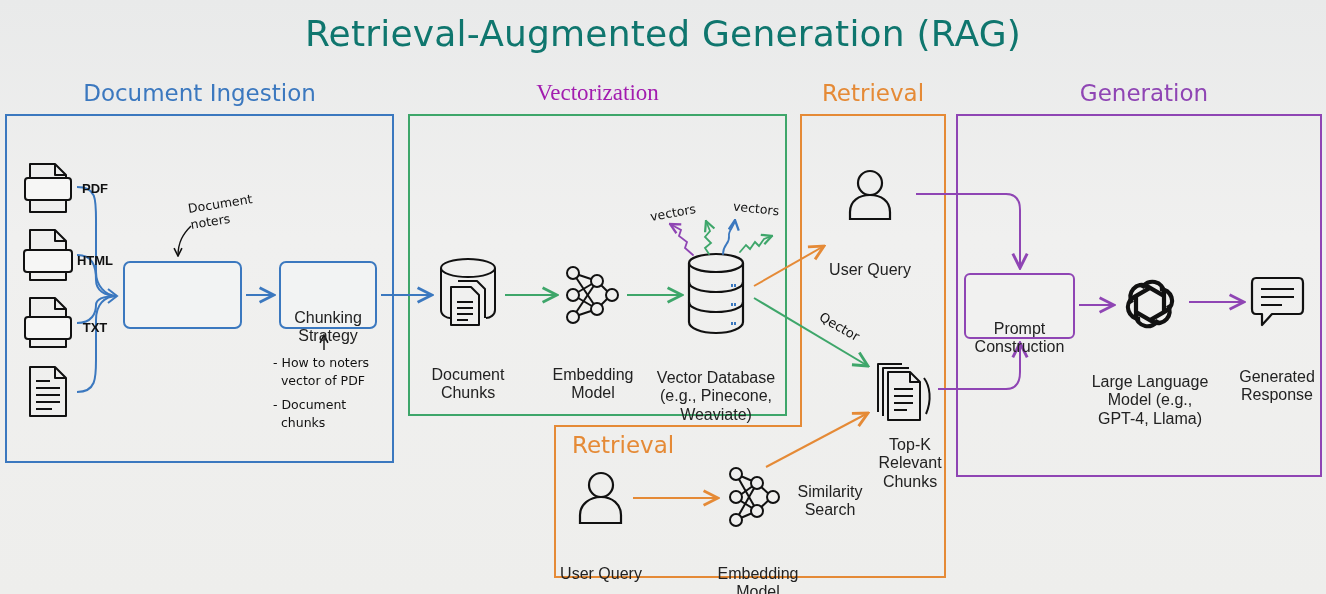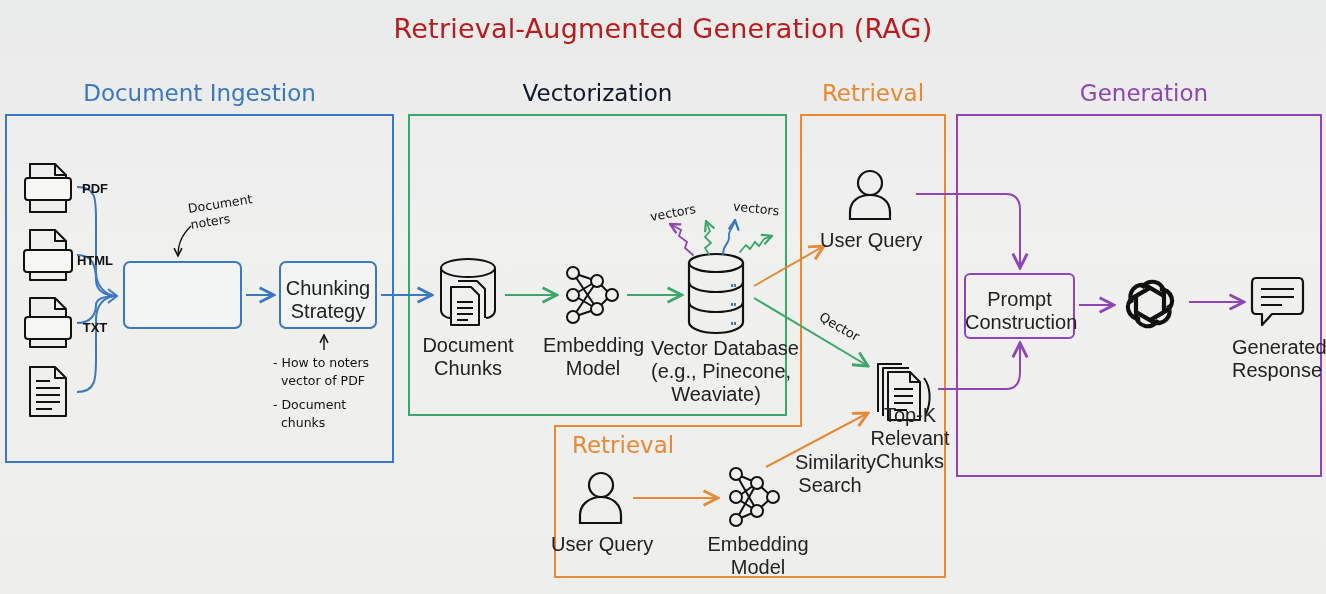--- a/index.html
+++ b/index.html
@@ -4,23 +4,23 @@
 <style>
   html, body { margin: 0; padding: 0; }
   body {
     width: 1326px; height: 594px; overflow: hidden;
     background: linear-gradient(180deg, #e9eaea 0%, #f0f0ef 40%, #eeeeec 100%);
     font-family: "Liberation Sans", sans-serif;
     position: relative;
   }
   #stage { position: absolute; left: 0; top: 0; width: 1326px; height: 594px; }
   .t { position: absolute; white-space: pre; text-align: center; line-height: 1.15; }
-  .title { font-family: "DejaVu Sans", sans-serif; font-size: 27px; color: #b91c1c; left: 0; width: 1326px; top: 13px; letter-spacing: 0.2px; }
+  .title { font-family: "DejaVu Sans", sans-serif; font-size: 36px; color: #0f766e; left: 0; width: 1326px; top: 13px; letter-spacing: 0.2px; }
   .sec { font-family: "DejaVu Sans", sans-serif; font-size: 23px; }
-  .lbl { font-size: 20px; color: #222; }
+  .lbl { font-size: 16px; color: #222; margin-top: 32px; }
   .hand { font-family: "DejaVu Sans", sans-serif; font-size: 12.5px; color: #111; text-align: left; line-height: 1.45; }
   .filetag { position: absolute; font-family: "Liberation Sans", sans-serif; font-size: 13px; font-weight: bold; color: #111; text-align: center; padding-left: 47px; }
   svg { position: absolute; left: 0; top: 0; }
 </style>
 </head>
 <body>
 
 <div id="stage">
 
   <svg width="1326" height="594" viewBox="0 0 1326 594">
@@ -210,21 +210,21 @@
 
     <g fill="none" stroke="#111" stroke-width="2.2" stroke-linejoin="round">
       <path d="M1256,278 L1299,278 C1302,278 1303,280 1303,283 L1303,309 C1303,312 1302,314 1299,314 L1272,314 L1262,325 L1262,314 L1256,314 C1253,314 1252,312 1252,309 L1252,283 C1252,280 1253,278 1256,278 Z"></path>
       <path d="M1261,289 H1294 M1261,297 H1294 M1261,305 H1282"></path>
     </g>
   </svg>
 
   <div class="t title">Retrieval-Augmented Generation (RAG)</div>
 
   <div class="t sec" style="left:6px;width:387px;top:80px;color:#3b78bf;">Document Ingestion</div>
-  <div class="t sec" style="left:409px;width:377px;top:80px;color:#0f172a;">Vectorization</div>
+  <div class="t sec" style="left:409px;width:377px;top:80px;color:#a21caf;font-family:Liberation Serif, serif;">Vectorization</div>
   <div class="t sec" style="left:801px;width:144px;top:80px;color:#e58a36;">Retrieval</div>
   <div class="t sec" style="left:957px;width:374px;top:80px;color:#8f45b4;">Generation</div>
   <div class="t sec" style="left:572px;top:432px;color:#e58a36;text-align:left;">Retrieval</div>
 
   <div class="filetag" style="left:25px;width:46px;top:181px;">PDF</div>
   <div class="filetag" style="left:24px;width:48px;top:253px;">HTML</div>
   <div class="filetag" style="left:25px;width:46px;top:320px;">TXT</div>
 
   <div class="t lbl" style="left:280px;width:96px;top:277px;">Chunking
 Strategy</div>
@@ -252,15 +252,18 @@
 Chunks</div>
 
   <div class="t lbl" style="left:551px;width:100px;top:533px;">User Query</div>
   <div class="t lbl" style="left:703px;width:110px;top:533px;">Embedding
 Model</div>
   <div class="t lbl" style="left:795px;width:70px;top:451px;">Similarity
 Search</div>
 
   <div class="t lbl" style="left:965px;width:109px;top:288px;">Prompt
 Construction</div>
+  <div class="t lbl" style="left:1085px;width:130px;top:341px;">Large Language
+Model (e.g.,
+GPT-4, Llama)</div>
   <div class="t lbl" style="left:1232px;width:90px;top:336px;">Generated
 Response</div>
 </div>
 
 </body></html>

